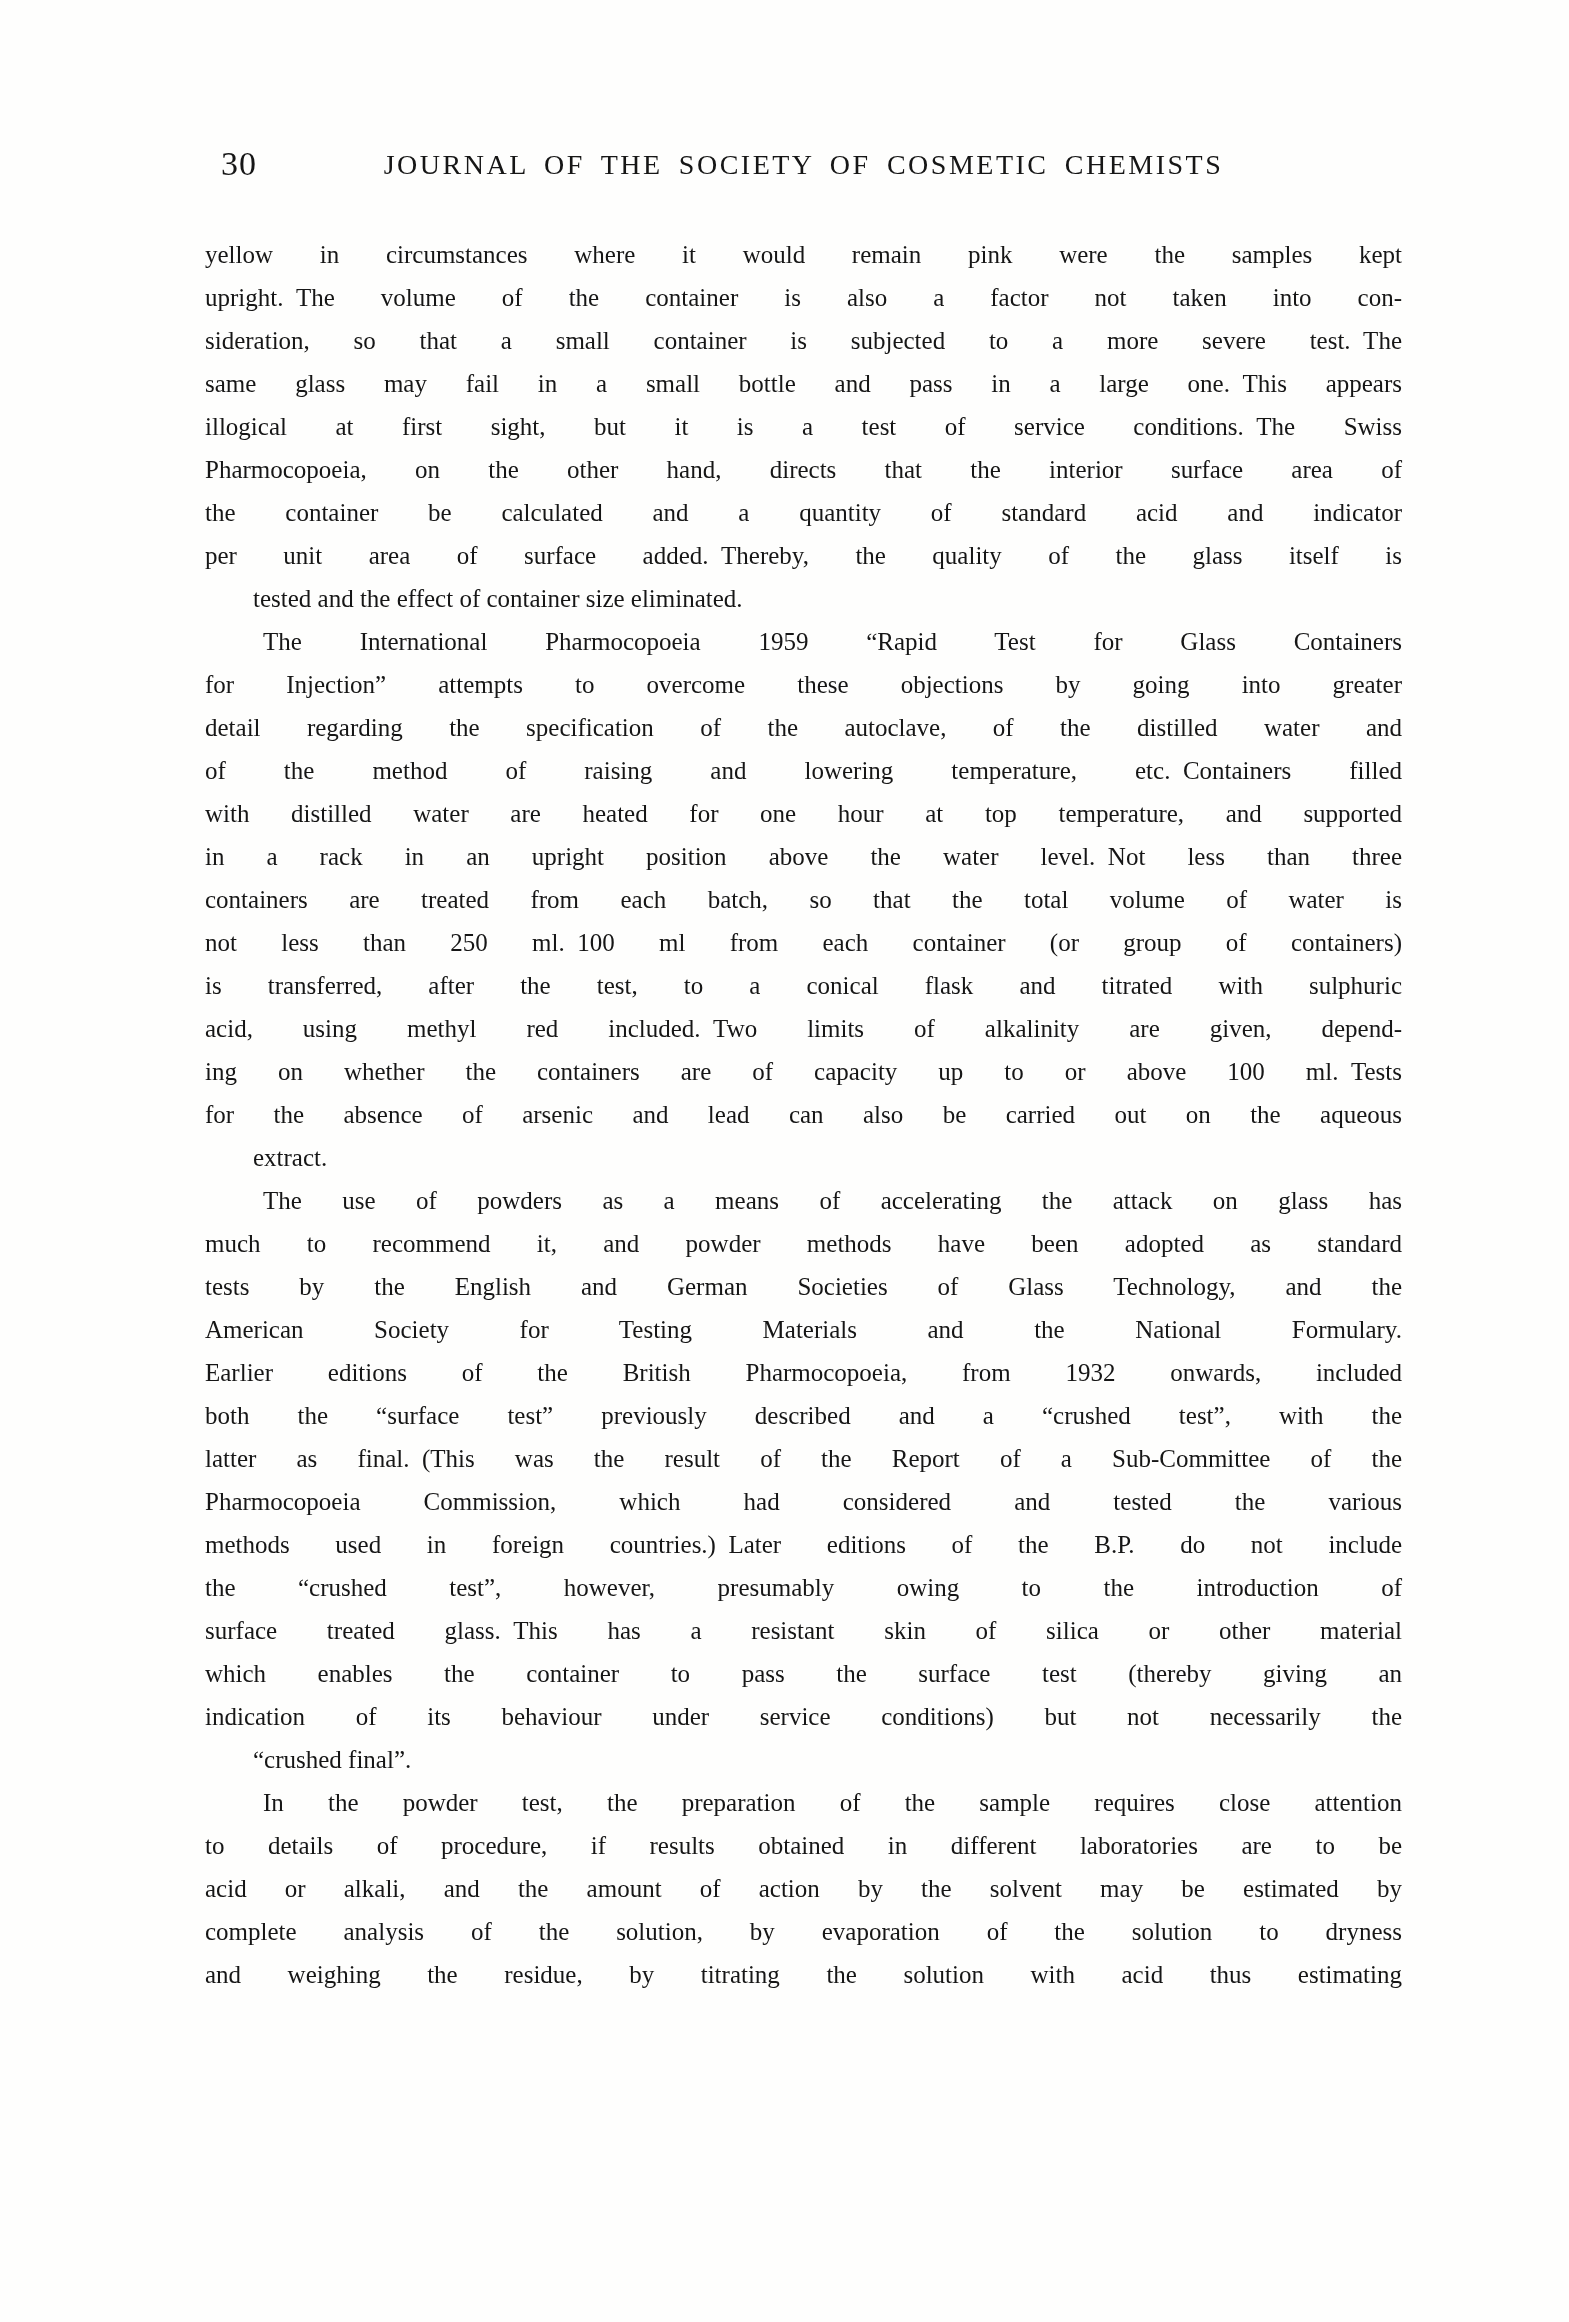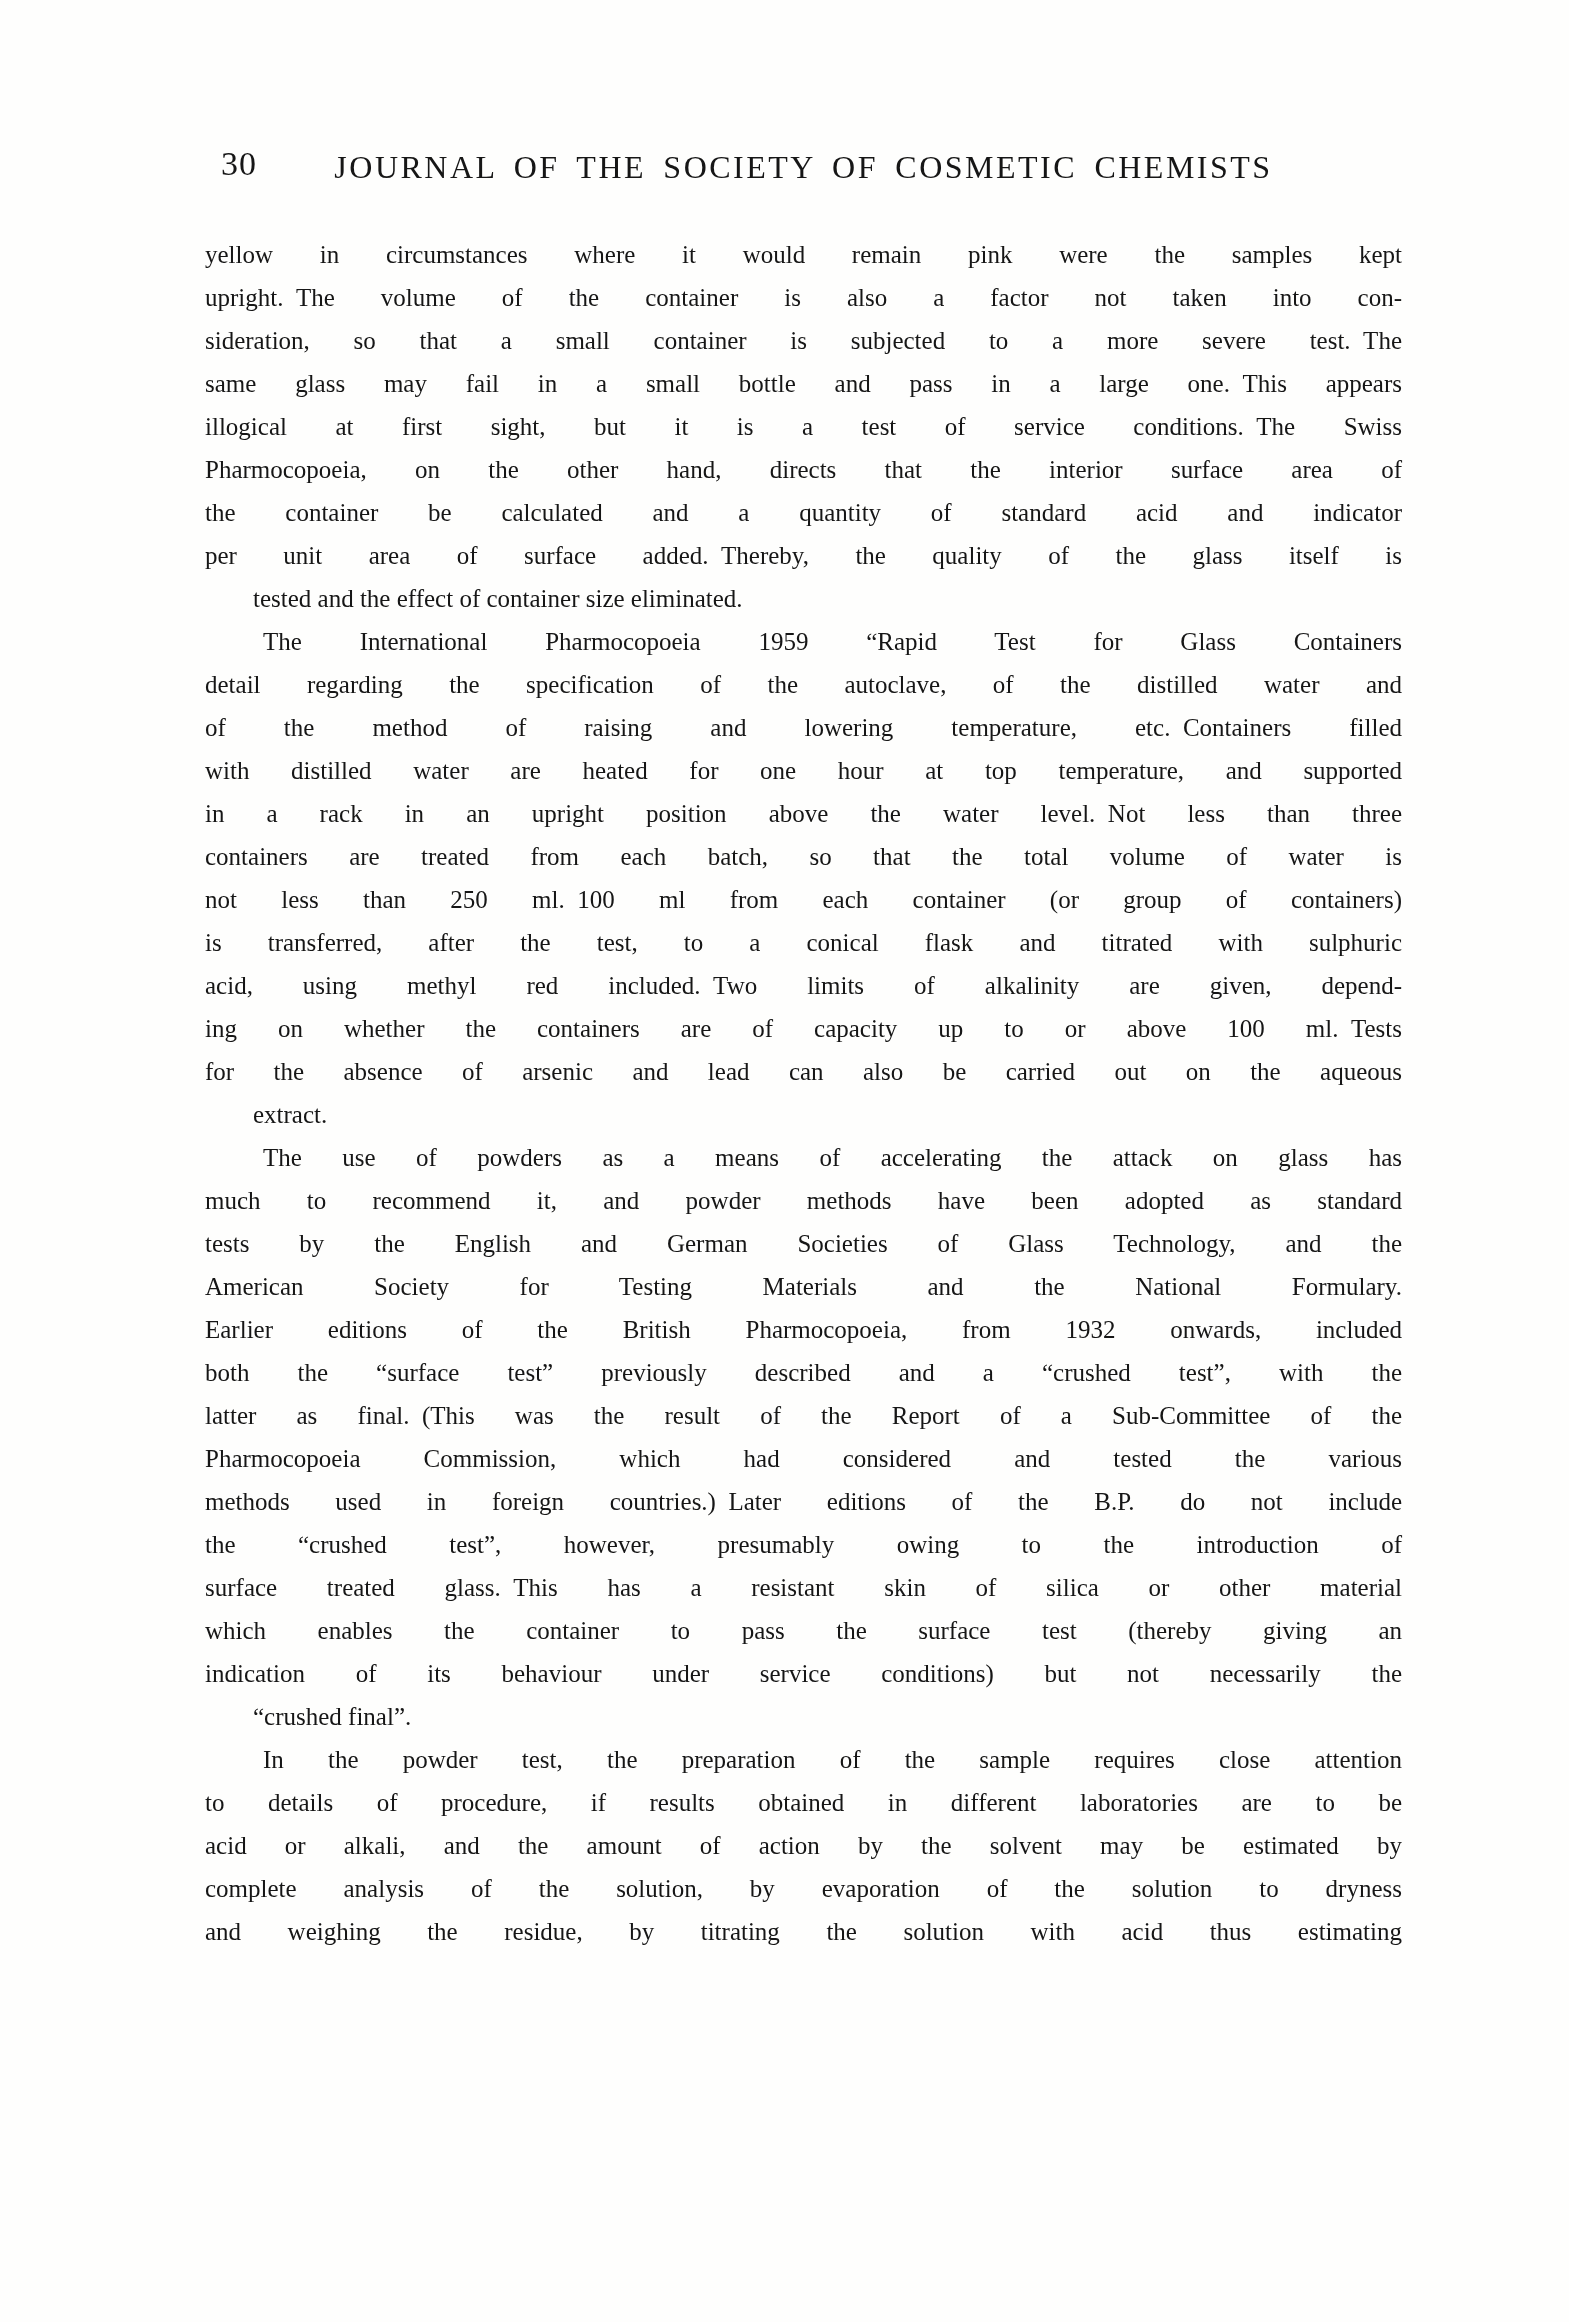--- a/index.html
+++ b/index.html
@@ -22,21 +22,21 @@
   .page-number {
     position: absolute;
     left: 16px;
     top: 0;
     font-size: 34px;
     letter-spacing: 1px;
     font-weight: normal;
   }
   .journal-title {
     text-align: center;
-    font-size: 32px;
+    font-size: 28px;
     letter-spacing: 2.5px;
     word-spacing: 6.8px;
     padding-top: 3.9px;
     white-space: nowrap;
   }
   .article {
     position: absolute;
     left: 205px;
     top: 233px;
     width: 1197px;
@@ -67,20 +67,21 @@
         <div class="line">sideration, so that a small container is subjected to a more severe test. The</div>
         <div class="line">same glass may fail in a small bottle and pass in a large one. This appears</div>
         <div class="line">illogical at first sight, but it is a test of service conditions. The Swiss</div>
         <div class="line">Pharmocopoeia, on the other hand, directs that the interior surface area of</div>
         <div class="line">the container be calculated and a quantity of standard acid and indicator</div>
         <div class="line">per unit area of surface added. Thereby, the quality of the glass itself is</div>
         <div class="line noj">tested and the effect of container size eliminated.</div>
       </div>
       <div class="para">
         <div class="line indent">The International Pharmocopoeia 1959 “Rapid Test for Glass Containers</div>
+        <div class="line">for Injection” attempts to overcome these objections by going into greater</div>
         <div class="line">detail regarding the specification of the autoclave, of the distilled water and</div>
         <div class="line">of the method of raising and lowering temperature, etc. Containers filled</div>
         <div class="line">with distilled water are heated for one hour at top temperature, and supported</div>
         <div class="line">in a rack in an upright position above the water level. Not less than three</div>
         <div class="line">containers are treated from each batch, so that the total volume of water is</div>
         <div class="line">not less than 250 ml. 100 ml from each container (or group of containers)</div>
         <div class="line">is transferred, after the test, to a conical flask and titrated with sulphuric</div>
         <div class="line">acid, using methyl red included. Two limits of alkalinity are given, depend-</div>
         <div class="line">ing on whether the containers are of capacity up to or above 100 ml. Tests</div>
         <div class="line">for the absence of arsenic and lead can also be carried out on the aqueous</div>

